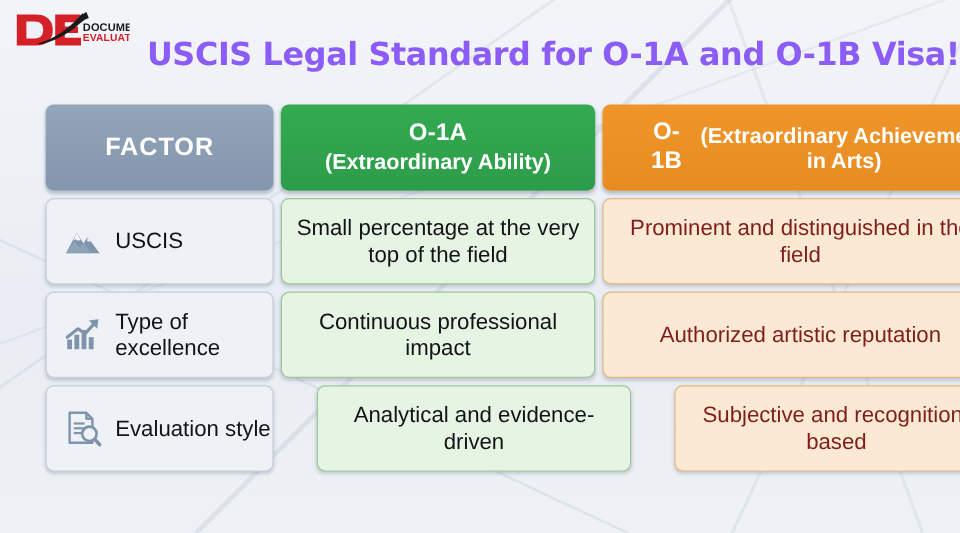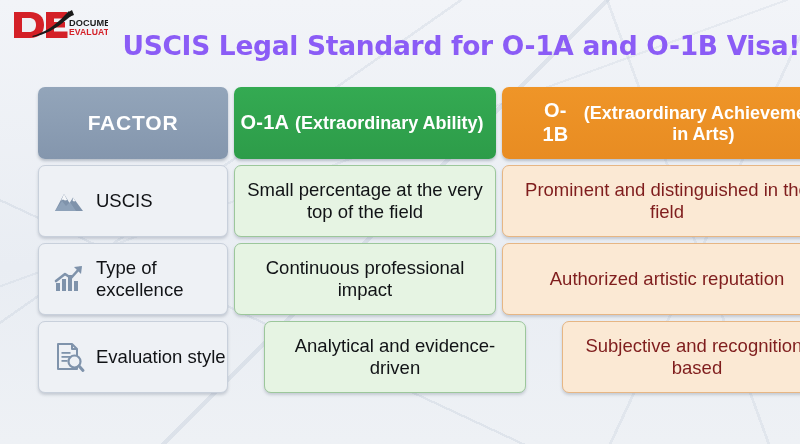--- a/index.html
+++ b/index.html
@@ -59,21 +59,21 @@
   .hrow .cell{height:72px;}
   .h-factor{
     background:linear-gradient(180deg,#93a5ba 0%,#8496ad 100%);
     color:#ffffff;font-size:21px;font-weight:bold;letter-spacing:.8px;
     box-shadow:0 2px 3px rgba(60,75,95,.30);
   }
   .h-a{
     background:linear-gradient(180deg,#34aa52 0%,#2d9c49 100%);
     color:#ffffff;
     box-shadow:0 2px 3px rgba(60,75,95,.30);
-    flex-direction:row;
+    flex-direction:column;
   }
   .h-b{
     background:linear-gradient(180deg,#ef9528 0%,#e88c22 100%);
     color:#ffffff;
     box-shadow:0 2px 3px rgba(60,75,95,.30);
     flex-direction:row;
     padding-left:34px;
   }
   .h-main{font-size:20px;font-weight:bold;letter-spacing:.2px;}
   .h-sub{font-size:18px;font-weight:bold;margin-top:1px;padding:0 6px;line-height:1.14;}

